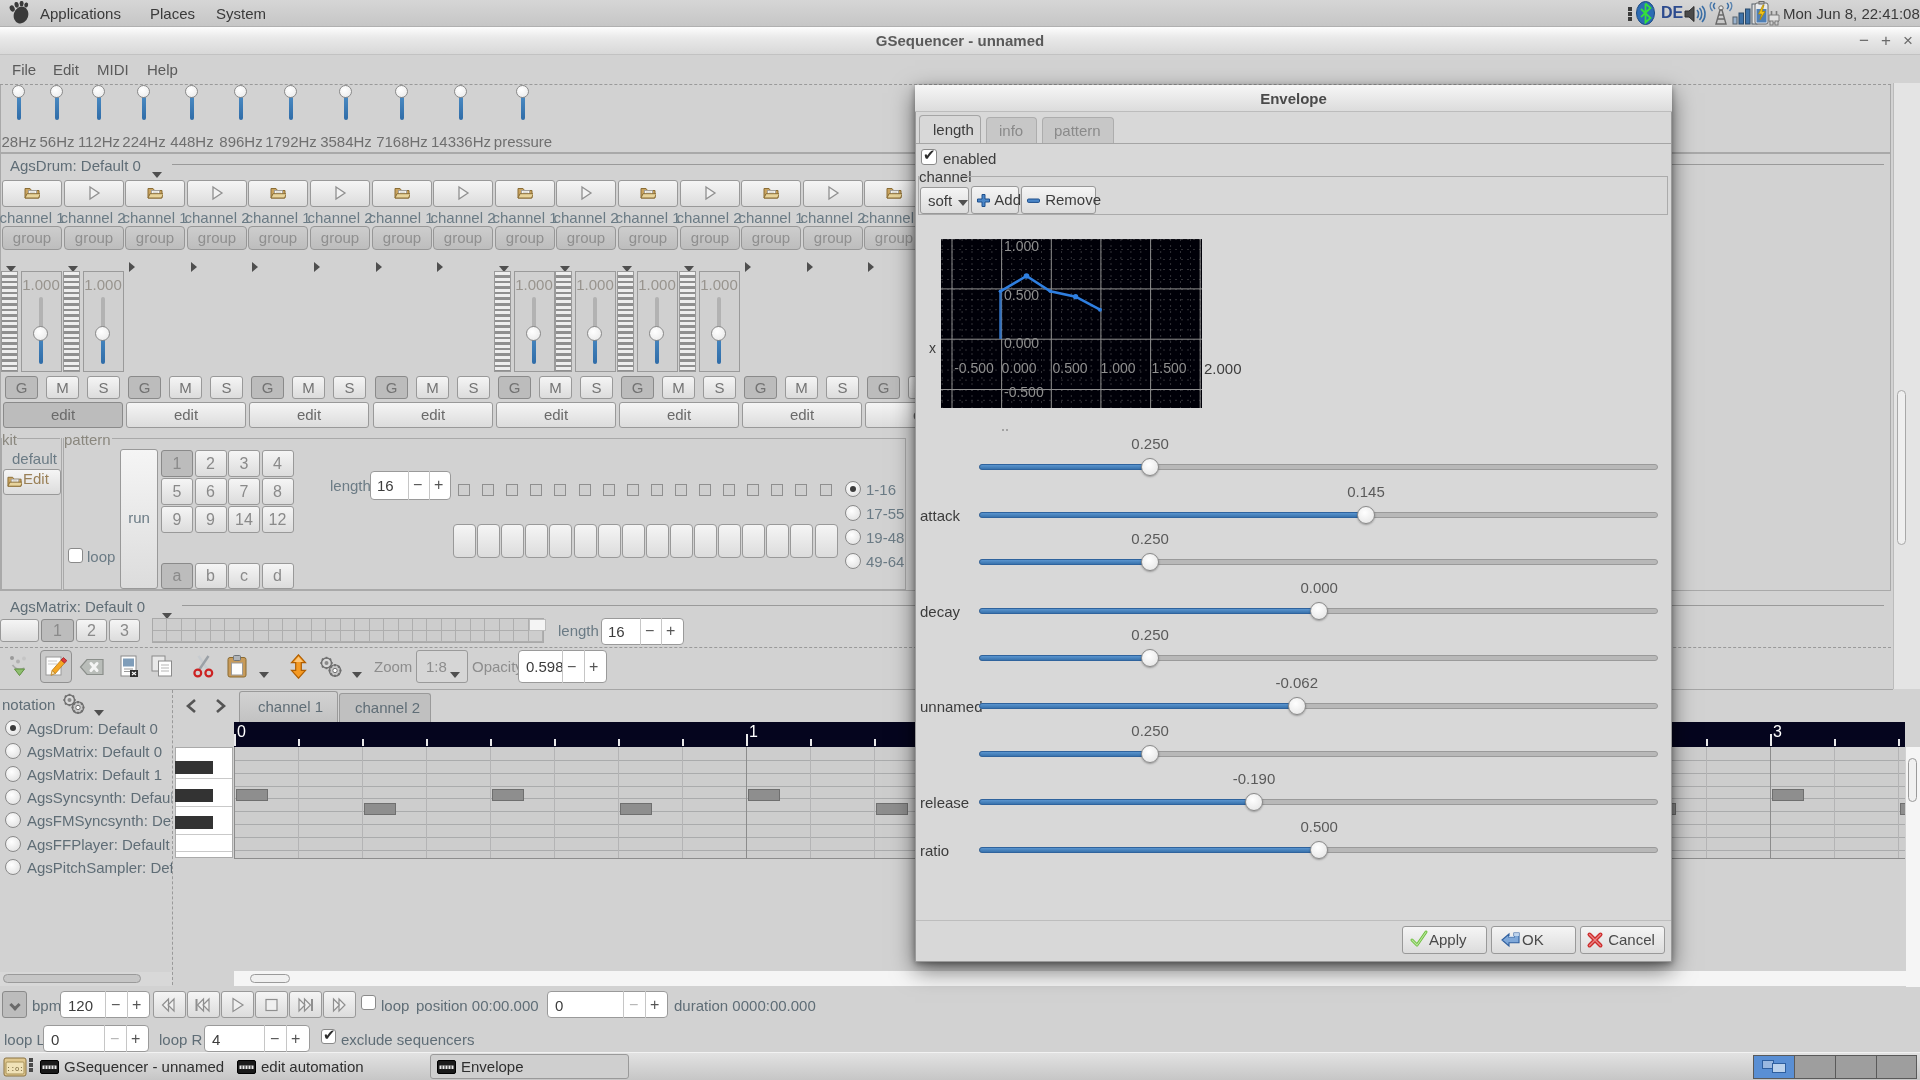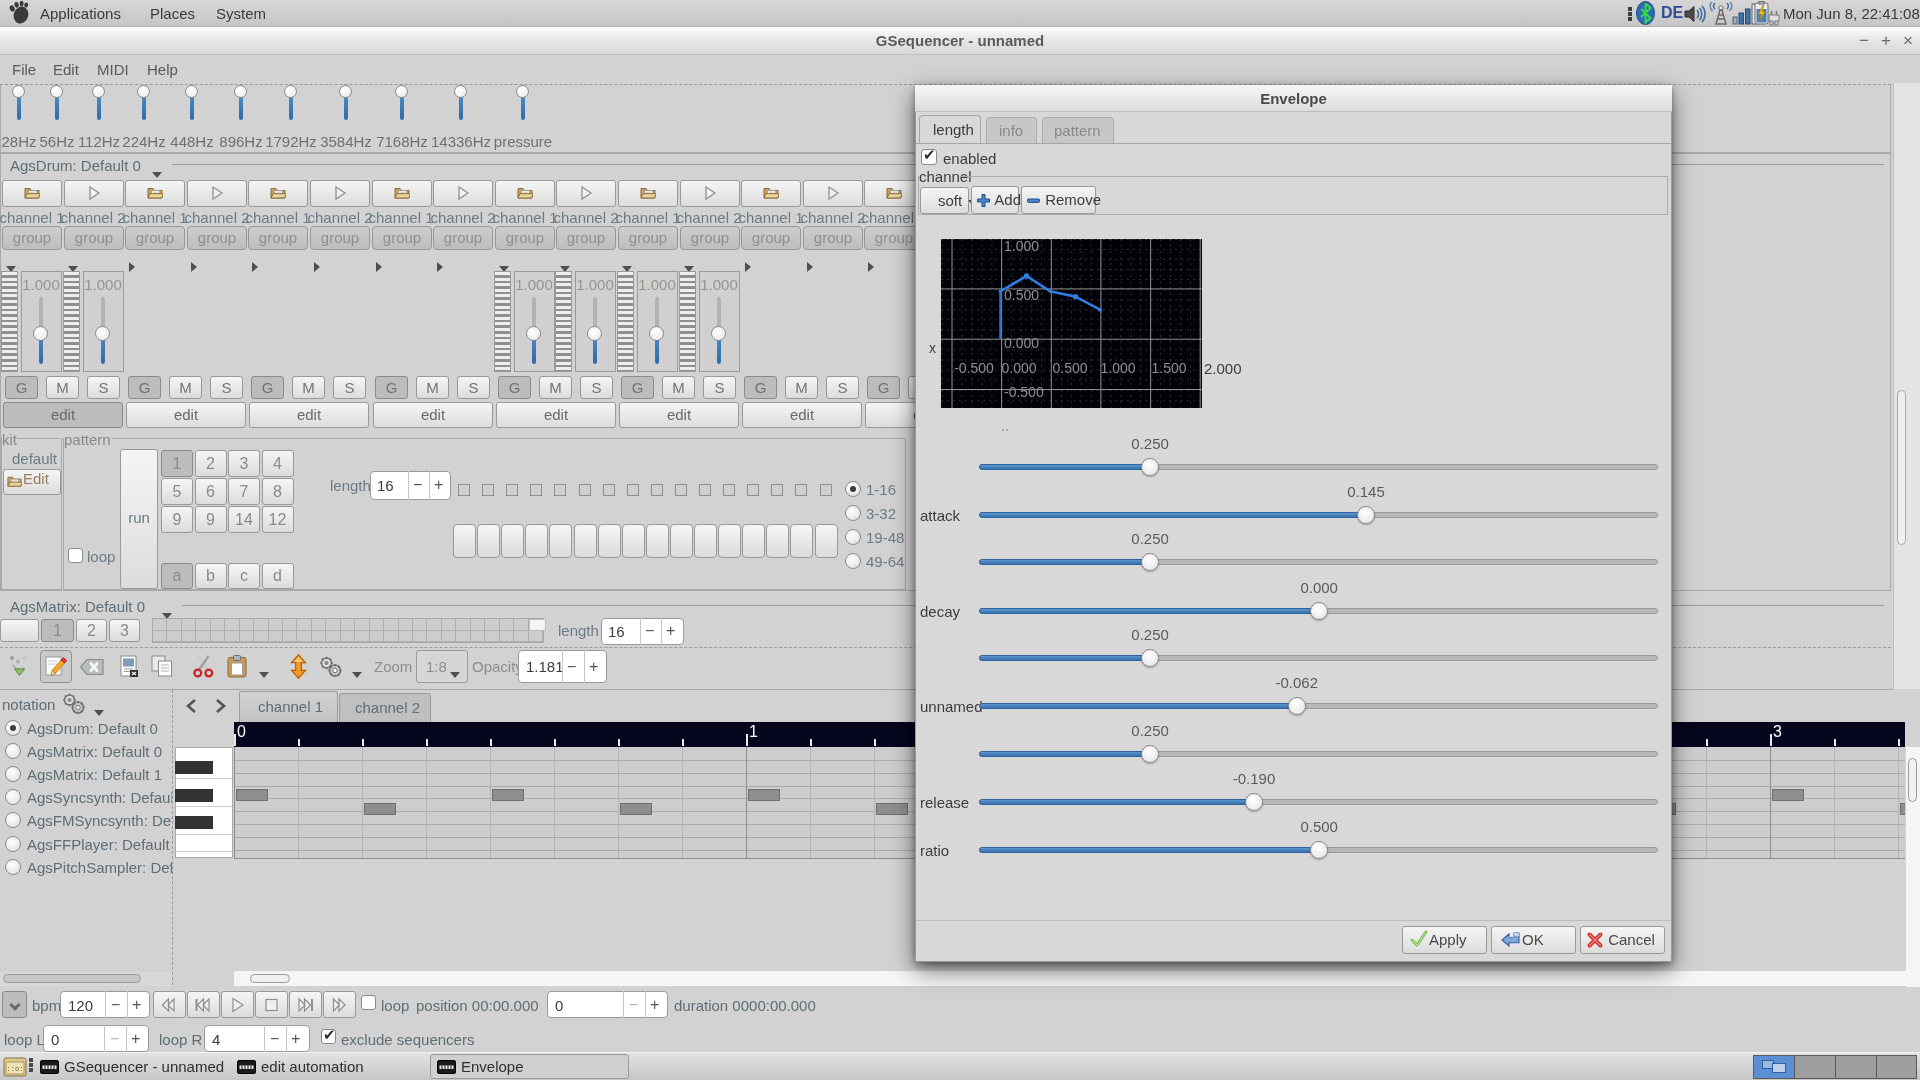--- a/index.html
+++ b/index.html
@@ -412,21 +412,21 @@
     <div class="a btn" style="left:718.1px;top:524px;width:23px;height:34px;border-radius:4px;"></div>
     <div class="a btn" style="left:742.2px;top:524px;width:23px;height:34px;border-radius:4px;"></div>
     <div class="a btn" style="left:766.3px;top:524px;width:23px;height:34px;border-radius:4px;"></div>
     <div class="a btn" style="left:790.4000000000001px;top:524px;width:23px;height:34px;border-radius:4px;"></div>
     <div class="a btn" style="left:814.5px;top:524px;width:23px;height:34px;border-radius:4px;"></div>
     <div class="a radio" style="left:845px;top:481px;width:16px;height:16px;">
       <span class="rdot"></span>
     </div>
     <div class="a t " style="left:866px;top:481px;color:#6b7b85;">1-16</div>
     <div class="a radio" style="left:845px;top:505px;width:16px;height:16px;"></div>
-    <div class="a t " style="left:866px;top:505px;color:#6b7b85;">3-32</div>
+    <div class="a t " style="left:866px;top:505px;color:#6b7b85;">17-55</div>
     <div class="a radio" style="left:845px;top:529px;width:16px;height:16px;"></div>
     <div class="a t " style="left:866px;top:529px;color:#6b7b85;">19-48</div>
     <div class="a radio" style="left:845px;top:553px;width:16px;height:16px;"></div>
     <div class="a t " style="left:866px;top:553px;color:#6b7b85;">49-64</div>
     <div class="a t " style="left:10px;top:598px;color:#5f6d76;">AgsMatrix: Default 0</div>
     <div class="a" style="left:162px;top:605px;"><span class="tri-d"></span></div>
     <div class="a " style="left:182px;top:605px;width:1702px;height:1px;background:#9a9a9a;"></div>
     <div class="a btn" style="left:0px;top:619px;width:39px;height:23px;"></div>
     <div class="a btn dk" style="left:41px;top:619px;width:33px;height:23px;text-align:center;color:#8a8a8a;line-height:21px;font-size:16px;">1</div>
     <div class="a btn" style="left:76px;top:619px;width:31px;height:23px;text-align:center;color:#8a8a8a;line-height:21px;font-size:16px;">2</div>
@@ -575,21 +575,21 @@
           <line x1="19" y1="11.5" x2="20.5" y2="10"></line>
 </g>
       </svg></div>
     <div class="a" style="left:352px;top:664px;"><span class="tri-d"></span></div>
     <div class="a t " style="left:374px;top:658px;color:#8d8d8d;">Zoom</div>
     <div class="a " style="left:416px;top:650px;width:52px;height:33px;border:1px solid #9a9a9a;border-radius:3px;background:#d6d6d6;"></div>
     <div class="a t " style="left:426px;top:658px;color:#8d8d8d;">1:8</div>
     <div class="a" style="left:450px;top:664px;"><span class="tri-d"></span></div>
     <div class="a t " style="left:472px;top:658px;color:#8d8d8d;">Opacity</div>
     <div class="a spinbox" style="left:518px;top:650px;width:89px;height:33px;"></div>
-    <div class="a t " style="left:526px;top:658px;color:#3c3c3c;">1.181</div>
+    <div class="a t " style="left:526px;top:658px;color:#3c3c3c;">0.598</div>
     <div class="a " style="left:562px;top:650px;width:1px;height:33px;background:#c6c6c6;"></div>
     <div class="a " style="left:584px;top:650px;width:1px;height:33px;background:#c6c6c6;"></div>
     <div class="a t " style="left:567px;top:658px;color:#555;font-size:16px;">−</div>
     <div class="a t " style="left:589px;top:658px;color:#555;font-size:16px;">+</div>
     <div class="a " style="left:0px;top:689px;width:1893px;height:1px;background:#a6a6a6;"></div>
     <div class="a t " style="left:2px;top:696px;color:#5f6d76;">notation</div>
     <div class="a" style="left:62px;top:693px;"><svg width="23" height="22" viewBox="0 0 23 22" style="">
         <g stroke="#6f6f6f" fill="#d9d9d9">
 <circle cx="7.5" cy="7" r="5" stroke-width="1.4"></circle>
           <circle cx="7.5" cy="7" r="2" fill="#8a8a8a" stroke="none"></circle>
@@ -854,21 +854,21 @@
     <div class="a " style="left:1042px;top:117px;width:72px;height:27px;background:#c7c7c7;border:1px solid #adadad;border-bottom:none;border-radius:4px 4px 0 0;"></div>
     <div class="a t " style="left:1054px;top:122px;color:#8a8a8a;">pattern</div>
     <div class="a " style="left:916px;top:143px;width:755px;height:1px;background:#a5a5a5;"></div>
     <div class="a chk" style="left:921px;top:149px;width:16px;height:16px;">
       <span class="ck">✔</span>
     </div>
     <div class="a t " style="left:943px;top:150px;color:#3c3c3c;">enabled</div>
     <div class="a t " style="left:919px;top:168px;color:#3c3c3c;">channel</div>
     <div class="a " style="left:918px;top:176px;width:750px;height:39px;border:1px solid #ababab;border-top:none;"></div>
     <div class="a " style="left:960px;top:176px;width:708px;height:1px;background:#ababab;"></div>
-    <div class="a btn" style="left:920px;top:187px;width:49px;height:27px;white-space:nowrap;line-height:25px;"><span style="margin-left:17px;color:#3c3c3c;">soft</span><span class="tri-d" style="margin-left:6px;"></span></div>
+    <div class="a btn" style="left:920px;top:187px;width:49px;height:27px;white-space:nowrap;line-height:25px;"><span style="margin-left:7px;color:#3c3c3c;">soft</span><span class="tri-d" style="margin-left:6px;"></span></div>
     <div class="a btn" style="left:971px;top:186px;width:48px;height:28px;white-space:nowrap;line-height:26px;"><span style="display:inline-block;vertical-align:-3px;margin-left:4px;"><svg width="15" height="15" viewBox="0 0 15 15" style="">
           <path d="M6 1.5 L9 1.5 L9 6 L13.5 6 L13.5 9 L9 9 L9 13.5 L6 13.5 L6 9 L1.5 9 L1.5 6 L6 6 Z" fill="#4a86c8" stroke="#1f4f8b" stroke-width="1"></path>
         </svg></span><span style="color:#3c3c3c;"> Add</span></div>
     <div class="a btn" style="left:1021px;top:186px;width:75px;height:28px;white-space:nowrap;line-height:26px;"><span style="display:inline-block;vertical-align:-3px;margin-left:4px;"><svg width="15" height="15" viewBox="0 0 15 15" style="">
           <rect x="1.5" y="6" width="12" height="3.4" rx="1" fill="#4a86c8" stroke="#1f4f8b" stroke-width="1"></rect>
         </svg></span><span style="color:#3c3c3c;"> Remove</span></div>
     <div class="a " style="left:941px;top:239px;width:261px;height:169px;"><svg width="261" height="169" viewBox="0 0 261 169" style="">
         <rect x="0" y="0" width="261" height="169" fill="#000008"></rect>
         <line x1="1.2" y1="0" x2="1.2" y2="169" stroke="#9a9a9a" stroke-width="0.8" stroke-dasharray="2,4" opacity="0.4"></line>
         <line x1="11.1" y1="0" x2="11.1" y2="169" stroke="#9a9a9a" stroke-width="0.8" stroke-dasharray="2,4" opacity="0.4"></line>

